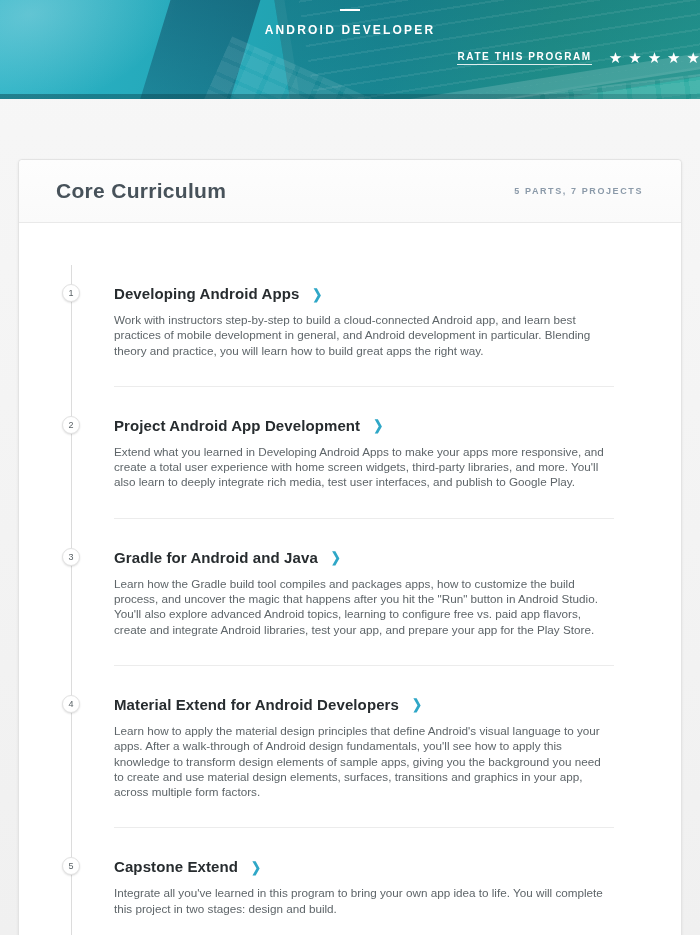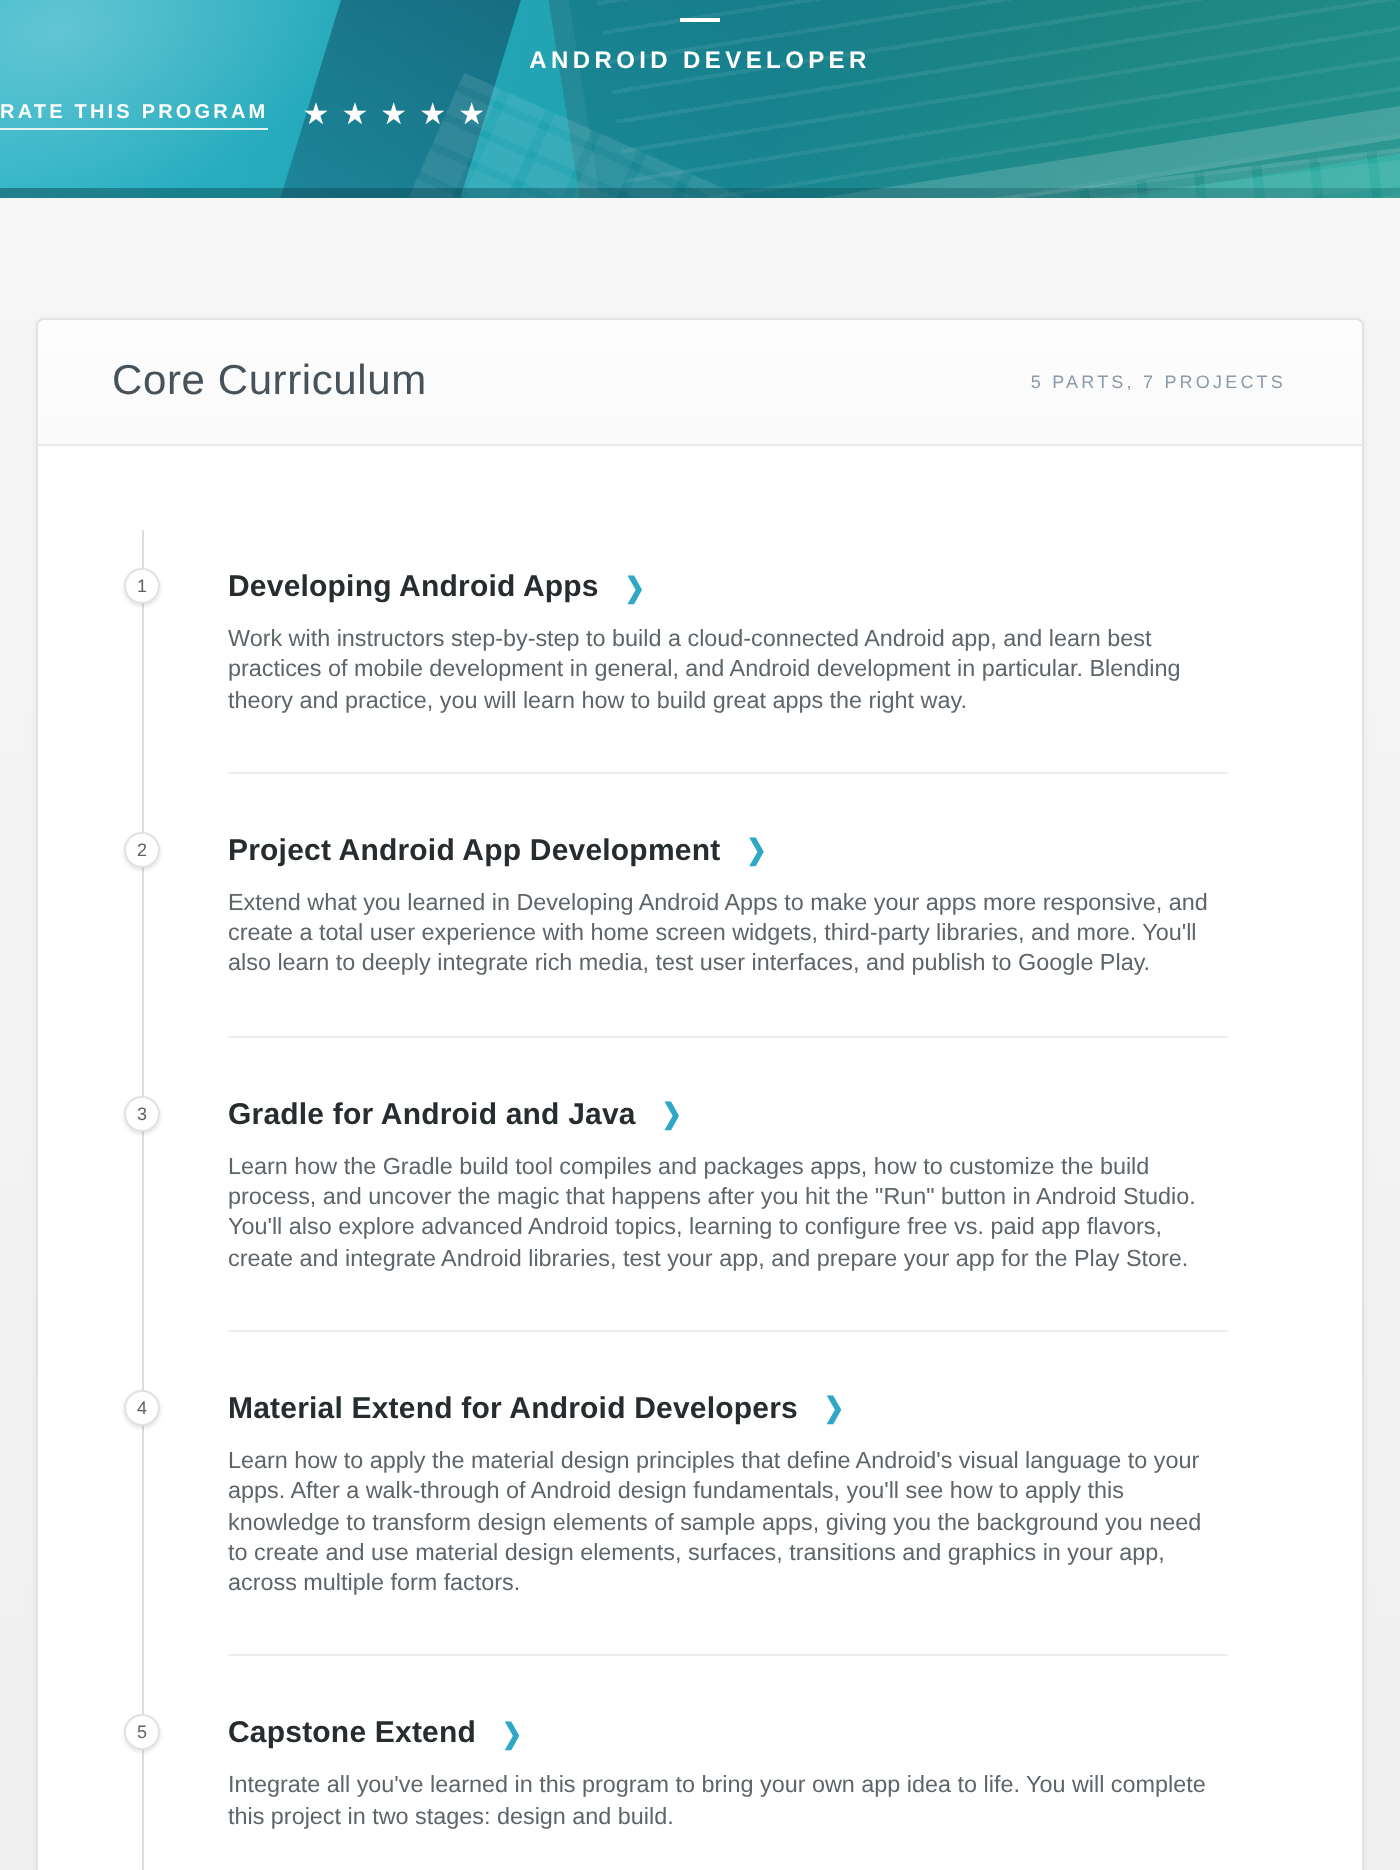--- a/index.html
+++ b/index.html
@@ -63,21 +63,21 @@
   .hero-content { position: relative; z-index: 5; text-align: center; color: #fff; }
   .hero-dash { width: 20px; height: 2px; background: #fff; margin: 9px auto 0; }
   .hero-category {
     margin-top: 12px; font-size: 12px; font-weight: 700;
     letter-spacing: 2.2px; color: #ffffff;
   }
   .hero-title {
     margin-top: 7px; font-size: 28px; font-weight: 300; letter-spacing: 0.5px; color: #ffffff;
   }
   .hero-rate-row {
-    margin-top: 13px; display: flex; align-items: center; justify-content: flex-start; gap: 17px;
+    margin-top: 13px; display: flex; align-items: center; justify-content: flex-end; gap: 17px;
   }
   .rate-link {
     font-size: 10px; font-weight: 700; letter-spacing: 1.6px; color: #fff;
     text-decoration: none; border-bottom: 1px solid rgba(255,255,255,0.85);
     padding-bottom: 2px; cursor: pointer;
   }
   .stars { display: flex; gap: 6px; }
   .stars span { font-size: 15px; line-height: 15px; color: #ffffff; cursor: pointer; }
 
   
@@ -86,22 +86,22 @@
     border: 1px solid #e3e3e3; border-radius: 4px;
     box-shadow: 0 1px 3px rgba(0,0,0,0.07);
   }
   .card-header {
     display: flex; align-items: center; justify-content: space-between;
     padding: 19px 38px 19px 37px;
     background: linear-gradient(#fdfdfd, #fafafa);
     border-bottom: 1px solid #e9e9e9;
     border-radius: 4px 4px 0 0;
   }
-  .card-title { font-size: 21px; font-weight: 400; color: #47525a; letter-spacing: 0.3px; }
-  .card-summary { font-size: 9px; font-weight: 400; letter-spacing: 1.6px; color: #8b9aa9; }
+  .card-title { font-size: 21px; font-weight: 700; color: #47525a; letter-spacing: 0.3px; }
+  .card-summary { font-size: 9px; font-weight: 700; letter-spacing: 1.6px; color: #8b9aa9; }
 
   .card-body { position: relative; padding: 32px 51px 33px 95px; }
   .timeline {
     position: absolute; left: 52px; top: 42px; bottom: 14px; width: 1px;
     background: #dcdcdc;
   }
 
   .item { position: relative; margin-top: 30px; }
   .item:first-child { margin-top: 0; }
   .item-num {

